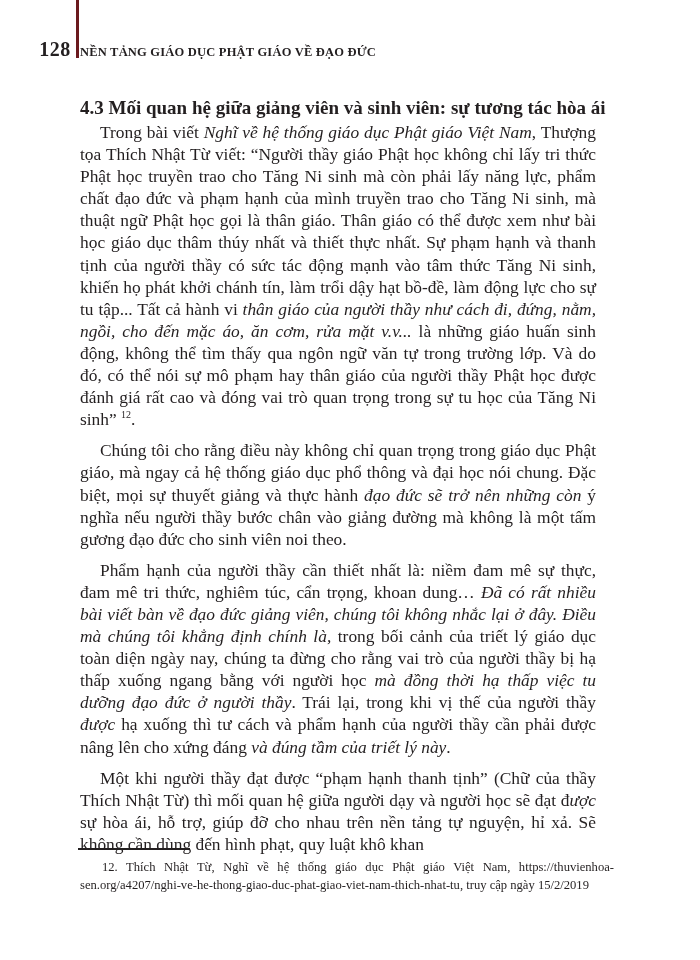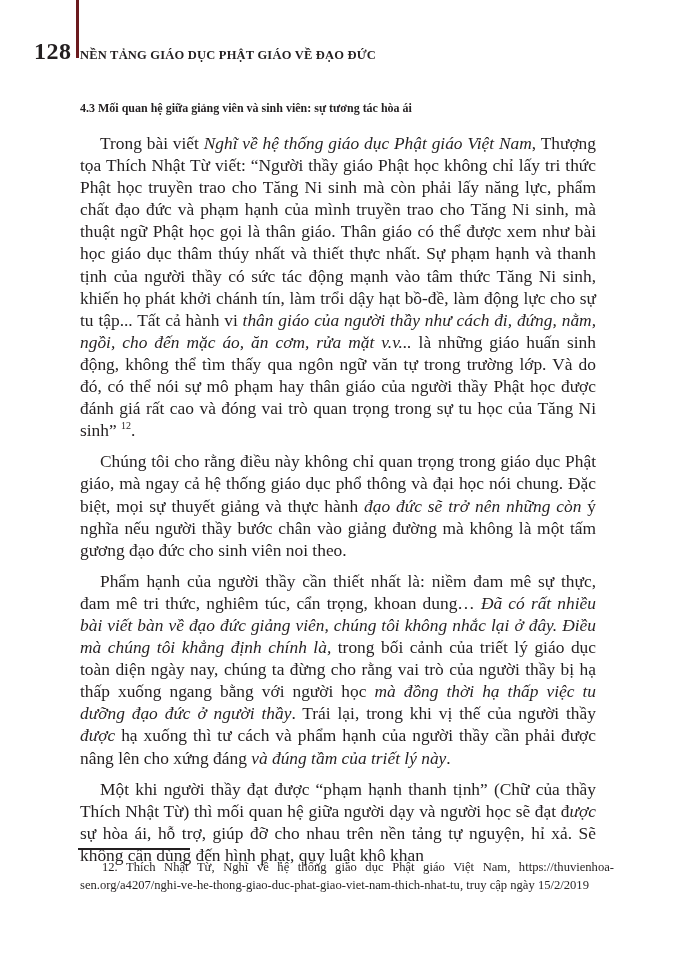--- a/index.html
+++ b/index.html
@@ -1,23 +1,23 @@
 <!DOCTYPE html>
 <html><head>
   <meta charset="utf-8">
   <style>
     html, body { margin: 0; padding: 0; background: #ffffff; }
     body { width: 700px; height: 960px; position: relative; overflow: hidden;
       font-family: "Liberation Serif", "DejaVu Serif", serif; color: #231f20; }
     .vrule { position: absolute; left: 76px; top: 0; width: 3px; height: 58px; background: #6b1a1e; }
     .running-head { position: absolute; top: 38px; left: 34px; height: 22px; display: flex; align-items: baseline; }
-    .page-num { font-size: 24px; font-weight: bold; width: 42px; text-align: left; letter-spacing: 0.5px; }
+    .page-num { font-size: 20px; font-weight: bold; width: 42px; text-align: center; letter-spacing: 0.5px; }
     .head-title { font-size: 12.5px; font-weight: bold; letter-spacing: 0.2px; padding-left: 4px; }
     .content { position: absolute; left: 80px; top: 96px; width: 534px; }
-    h2.section-heading { margin: 0 0 12px 0; font-size: 12px; font-weight: bold; line-height: 24px; }
+    h2.section-heading { margin: 0 0 1px 0; font-size: 19px; font-weight: bold; line-height: 24px; }
     p.para { margin: 0 18px 9px 0; font-size: 17.4px; line-height: 22.1px; text-align: justify; text-indent: 20px; }
     p.para i { font-style: italic; }
     sup.fn { font-size: 10px; vertical-align: super; line-height: 0; }
     .fn-rule { position: absolute; left: 78px; top: 848px; width: 112px; height: 2px; background: #231f20; }
     .footnote { position: absolute; left: 80px; top: 858px; width: 534px; font-size: 12.6px; line-height: 18px; text-align: justify; text-indent: 22px; }
   </style>
 </head>
 <body>
 
 <div class="vrule"></div>

